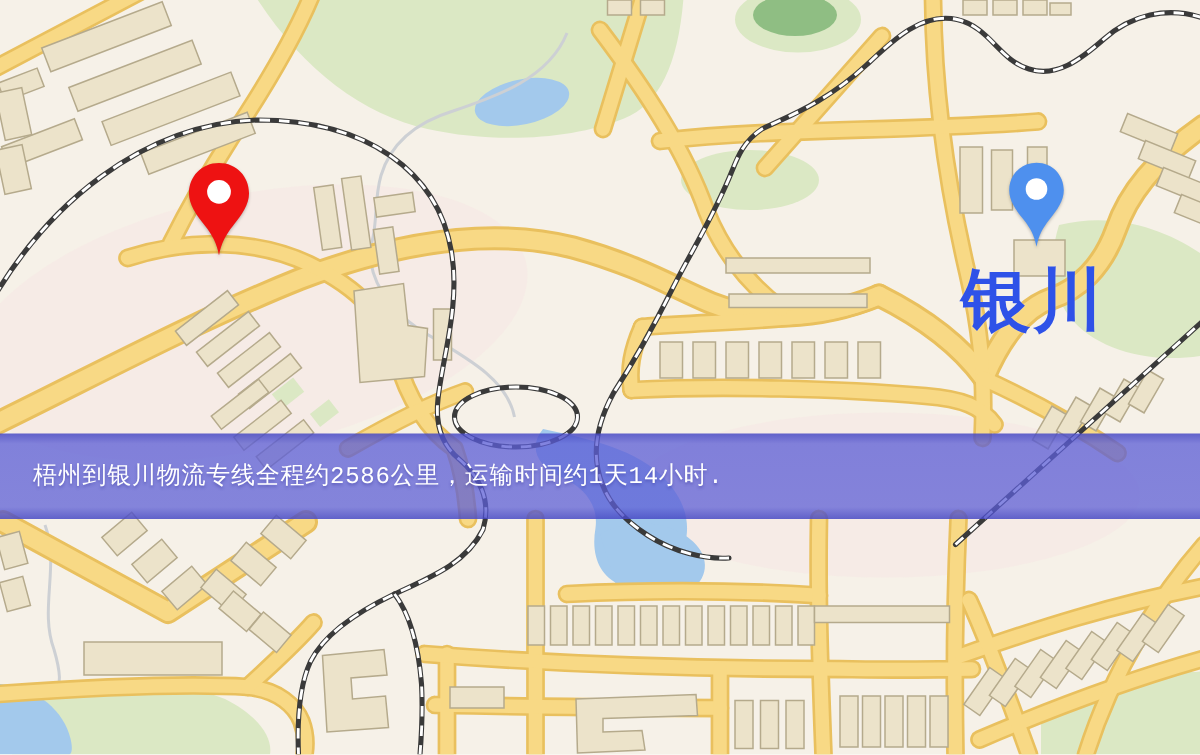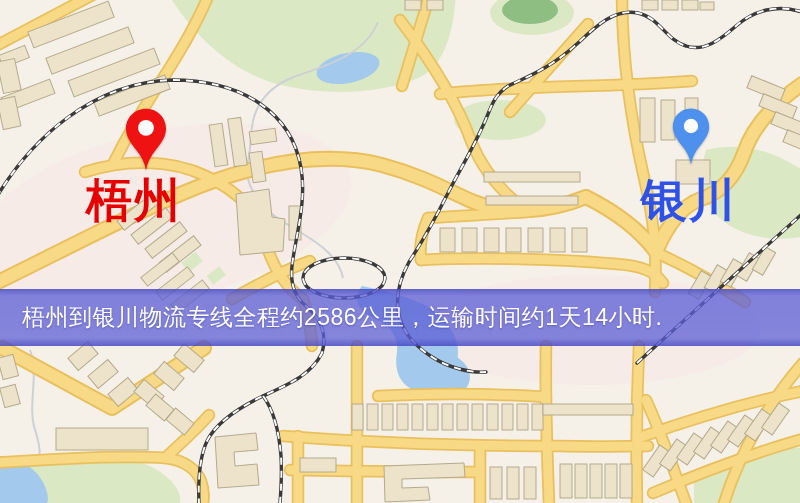--- a/index.html
+++ b/index.html
@@ -17,22 +17,22 @@
   .bld{fill:#ece3ca;stroke:#b5aa8c;stroke-width:1;}
   .park{fill:#dbe8c4;stroke:none;}
   .water{fill:#a3c9ec;stroke:none;}
   .stream{fill:none;stroke:#cdd0d4;stroke-width:2;}
   .pink{fill:#f6e7e5;opacity:.6;}
 
   
   .banner{position:absolute;left:0;top:289px;width:800px;height:57px;
     background:linear-gradient(180deg,rgba(70,72,196,.85) 0%,rgba(92,94,214,.76) 12%,rgba(92,94,214,.74) 86%,rgba(70,72,196,.85) 100%);
     display:flex;align-items:center;}
-  .banner span{padding-left:22px;font-size:23px;color:#ffffff;letter-spacing:.5px;white-space:nowrap;
-    text-shadow:0 1px 2px rgba(50,50,150,.45);}
+  .banner span{padding-left:22px;font-size:16px;color:#ffffff;letter-spacing:.5px;white-space:nowrap;
+    text-shadow:0 1px 2px rgba(50,50,150,.45);font-family:Liberation Mono, monospace;}
   .pin{position:absolute;filter:drop-shadow(0 1px 1px rgba(0,0,0,.25));}
   .pin svg{display:block;}
   .city-label{position:absolute;font-size:46px;font-weight:700;line-height:1;letter-spacing:2px;
     text-shadow:0 0 1px rgba(255,255,255,.4);}
   .origin-label{left:86px;top:177px;color:#e60000;}
   .dest-label{left:641px;top:177px;color:#2e52e8;text-align:right;}
 </style>
 </head>
 <body>
 
@@ -304,20 +304,19 @@
     </svg>
   </div>
 
   <div class="pin" style="left:671px;top:106px;">
     <svg width="40" height="62" viewBox="0 0 40 60">
       <path d="M20,1.5 C9.3,1.5 1.8,9.8 1.8,19.8 C1.8,26.8 6,32.6 11.5,39.5 C15.8,44.9 18.8,50.5 20,57.5 C21.2,50.5 24.2,44.9 28.5,39.5 C34,32.6 38.2,26.8 38.2,19.8 C38.2,9.8 30.7,1.5 20,1.5 Z" fill="#4e90ee"></path>
       <circle cx="20" cy="19" r="7.2" fill="#ffffff"></circle>
     </svg>
   </div>
 
-  <div class="city-label origin-label">梧州</div>
   <div class="city-label dest-label">银川</div>
 
   <div class="banner">
     <span>梧州到银川物流专线全程约2586公里，运输时间约1天14小时.</span>
   </div>
 
 </div>
 
 </body></html>

